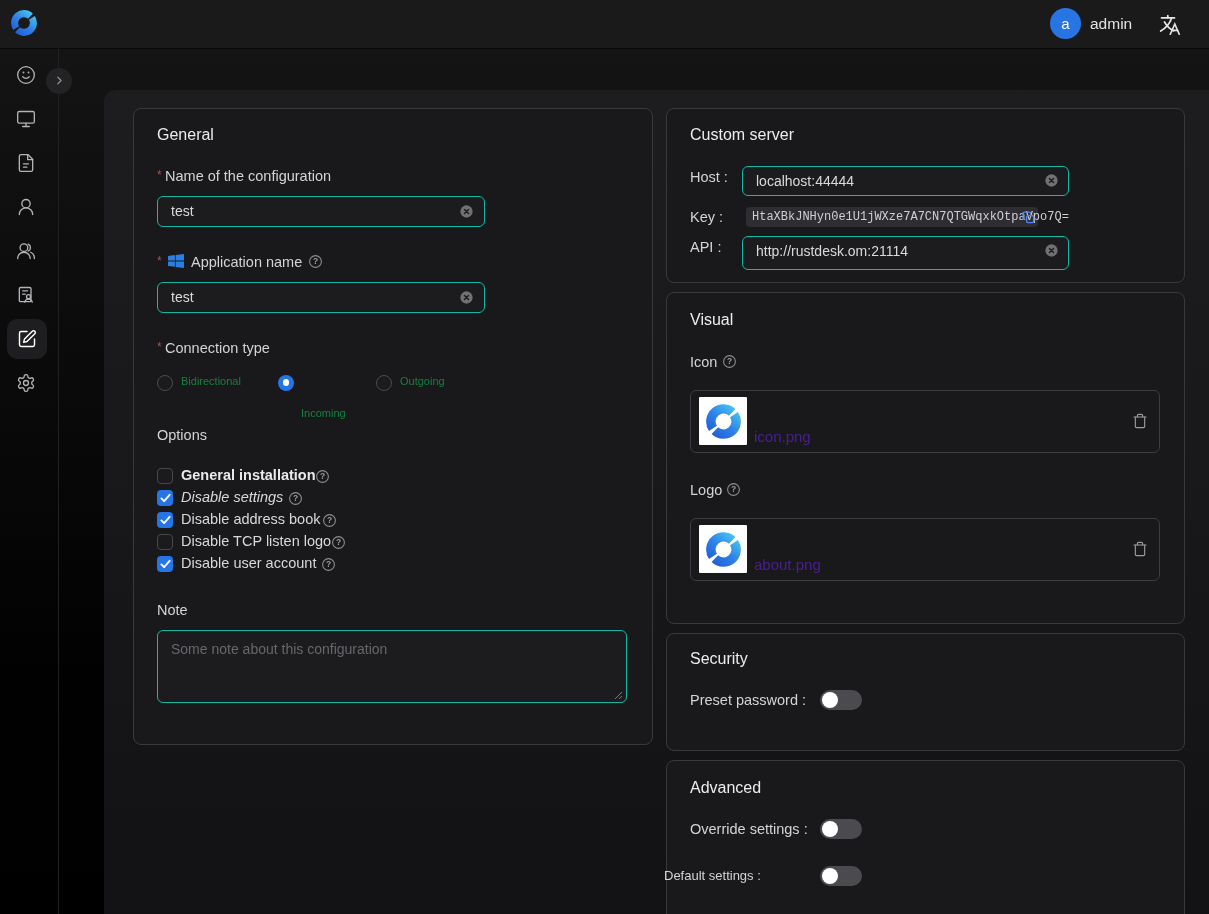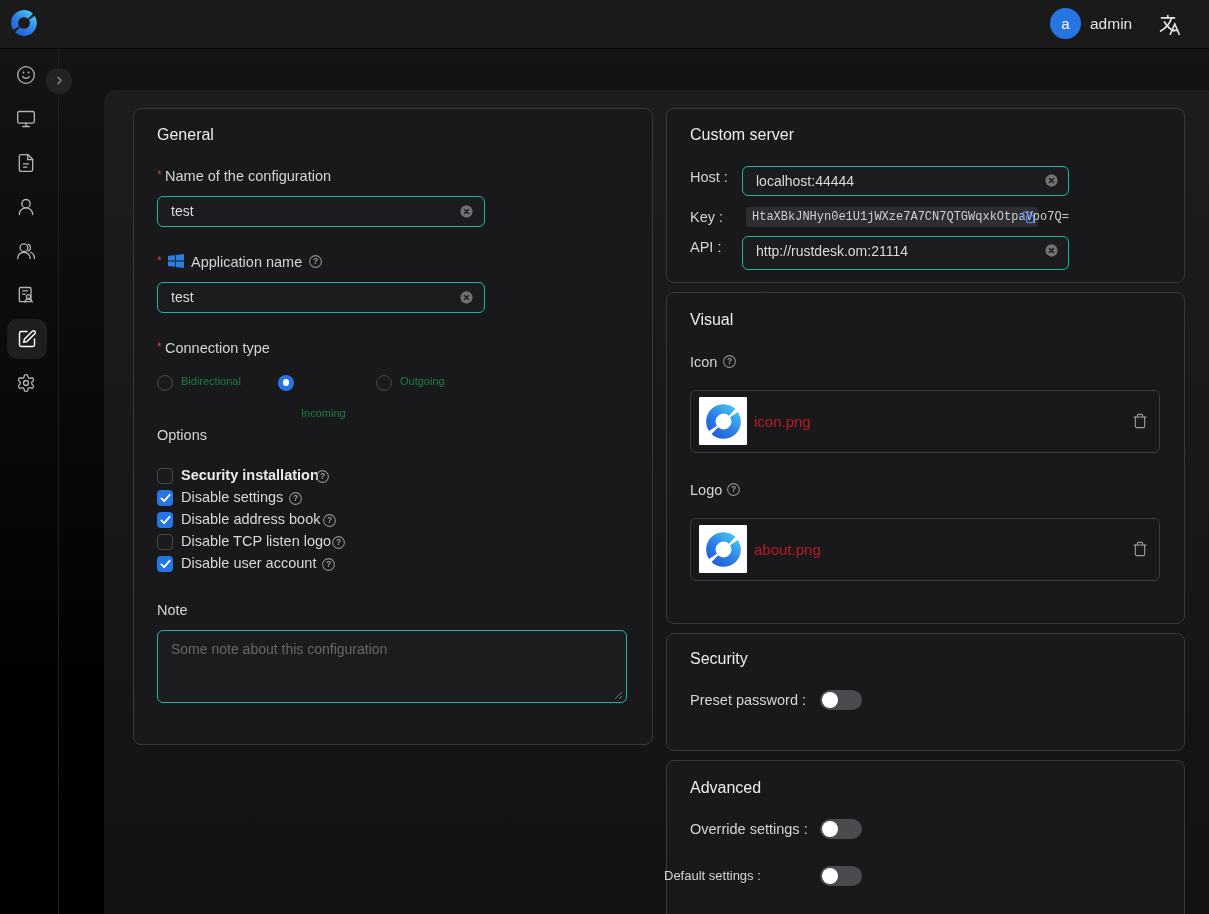--- a/index.html
+++ b/index.html
@@ -40,21 +40,21 @@
   .cb { position:absolute; left:157px; width:16px; height:16px; border-radius:4px; }
   .cb.off { border:1px solid #47474c; background:#1b1b1e; }
   .cb.on  { background:#2575e6; }
   .cbrow { position:absolute; left:181px; font-size:14.5px; color:#d8d8d8; white-space:nowrap; }
   .radio { position:absolute; width:16px; height:16px; border-radius:50%; }
   .radio.off { border:1px solid #4a4a4f; background:#1b1b1e; }
   .radio.on { background:#2575e6; }
   .radio.on::after { content:""; position:absolute; left:4.8px; top:4.8px; width:6.4px; height:6.4px;
     border-radius:50%; background:#fff; }
   .rlbl { position:absolute; font-size:11px; color:#15803d; white-space:nowrap; }
-  .link { font-size:15px; color:#b91c1c; }
+  .link { font-size:15px; color:#4c1d95;margin-top:15px; }
   .whitebox { position:absolute; width:48px; height:48px; background:#fff; border-radius:1px; }
   .ubox { position:absolute; left:690px; width:470px; height:63px; border:1px solid #3c3c41; border-radius:6px; }
 </style>
 </head>
 <body>
 
 <div id="header">
   <svg class="abs" style="left:11px;top:10px" width="26" height="26" viewBox="0 0 48 48">
     <defs>
         <linearGradient id="rg" x1="40" y1="4" x2="6" y2="44" gradientUnits="userSpaceOnUse">
@@ -146,23 +146,23 @@
 
 <div class="radio off" style="left:157px;top:374.5px;"></div>
 <div class="rlbl" style="left:181px;top:375px;">Bidirectional</div>
 <div class="radio on" style="left:278px;top:374.5px;"></div>
 <div class="rlbl" style="left:301px;top:375px;margin-top:32px;">Incoming</div>
 <div class="radio off" style="left:376px;top:374.5px;"></div>
 <div class="rlbl" style="left:400px;top:375px;">Outgoing</div>
 
 <div class="lbl" style="left:157px;top:427px;">Options</div>
 <div class="cb off" style="top:468px;"></div>
-<div class="cbrow" style="top:467px;font-weight:700;color:#eaeaea;">Security installation</div>
+<div class="cbrow" style="top:467px;font-weight:700;color:#eaeaea;">General installation</div>
 <div class="cb on" style="top:490px;"></div>
-<div class="cbrow" style="top:489px;">Disable settings</div>
+<div class="cbrow" style="top:489px;font-style:italic;">Disable settings</div>
 <div class="cb on" style="top:512px;"></div>
 <div class="cbrow" style="top:511px;">Disable address book</div>
 <div class="cb off" style="top:534px;"></div>
 <div class="cbrow" style="top:533px;">Disable TCP listen logo</div>
 <div class="cb on" style="top:556px;"></div>
 <div class="cbrow" style="top:555px;">Disable user account</div>
 <svg class="abs chk" style="left:159.5px;top:493px" width="11" height="10" viewBox="0 0 12 10" fill="none" stroke="#fff" stroke-width="2" stroke-linecap="round" stroke-linejoin="round">
     <path d="M1.5 5.5 4.5 8.5 10.5 1.5"></path>
   </svg>
 <svg class="abs chk" style="left:159.5px;top:515px" width="11" height="10" viewBox="0 0 12 10" fill="none" stroke="#fff" stroke-width="2" stroke-linecap="round" stroke-linejoin="round">

